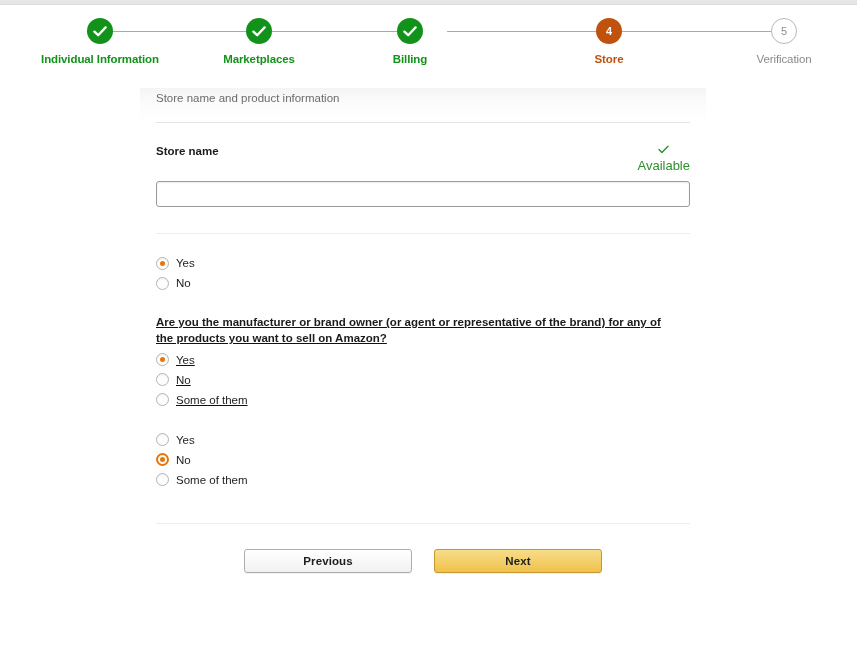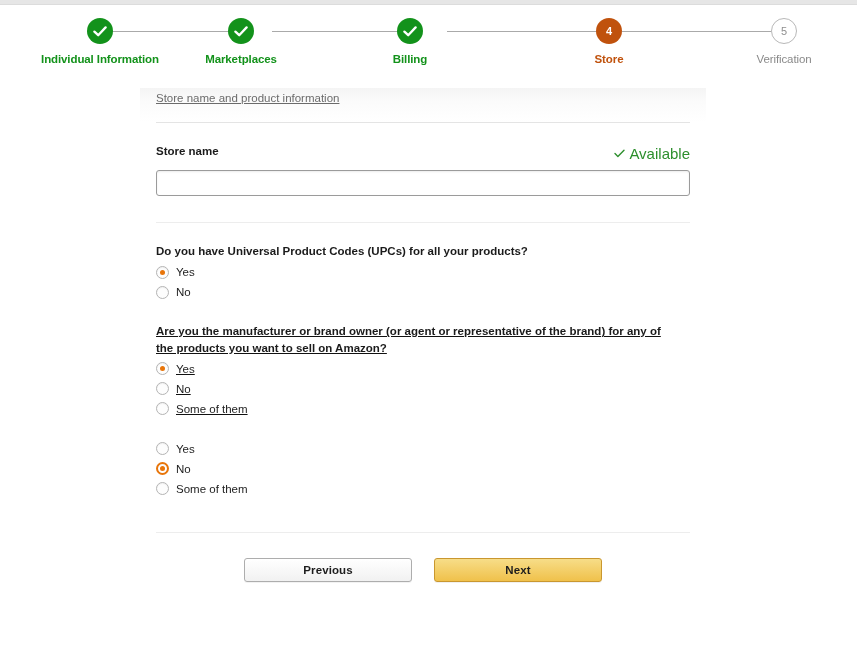--- a/index.html
+++ b/index.html
@@ -109,47 +109,47 @@
     font-size: 14.5px;
     font-weight: bold;
     color: #131313;
     padding-top: 25px;
     letter-spacing: -0.1px;
   }
   .card-subtitle {
     font-size: 11.5px;
     color: #6b6b6b;
     margin-top: 4px;
-    text-decoration: underline;
   }
   .hr {
     height: 1px;
     background: #e4e4e4;
     margin-top: 18px;
   }
 
   
   .field-row {
     display: flex;
     align-items: flex-start;
     justify-content: space-between;
     margin-top: 22px;
   }
   .field-label {
     font-size: 11.5px;
     font-weight: bold;
     color: #1b1b1b;
   }
   .availability {
-    font-size: 15px;
+    font-size: 13px;
     color: #2d8f2d;
     display: flex;
     align-items: center;
     gap: 4px;
     white-space: nowrap;
+    flex-direction: column;
   }
   .check-mini { display: block; }
 
   .text-input {
     display: block;
     width: 534px;
     height: 26px;
     margin-top: 8px;
     border: 1px solid #9b9b9b;
     border-radius: 3px;
@@ -273,21 +273,21 @@
     <div class="connector" style="left: 447px; width: 149px;"></div>
     <div class="connector" style="left: 622px; width: 149px;"></div>
     <div class="step" style="left: 86px; padding-left: 28px;">
       <div class="step-circle done">
         <svg width="14" height="11" viewBox="0 0 14 11">
           <path d="M1.4 5.6 L5.2 9.2 L12.6 1.4" fill="none" stroke="#ffffff" stroke-width="2.3" stroke-linecap="round" stroke-linejoin="round"></path>
         </svg>
       </div>
       <div class="step-label done">Individual Information</div>
     </div>
-    <div class="step" style="left: 241px;">
+    <div class="step" style="left: 259px;">
       <div class="step-circle done">
         <svg width="14" height="11" viewBox="0 0 14 11">
           <path d="M1.4 5.6 L5.2 9.2 L12.6 1.4" fill="none" stroke="#ffffff" stroke-width="2.3" stroke-linecap="round" stroke-linejoin="round"></path>
         </svg>
       </div>
       <div class="step-label done">Marketplaces</div>
     </div>
     <div class="step" style="left: 410px;">
       <div class="step-circle done">
         <svg width="14" height="11" viewBox="0 0 14 11">
@@ -325,21 +325,20 @@
       </span>
       <span>Available</span>
     </div>
   </div>
   <input class="text-input" type="text" value="" style="">
 
   <div class="hr2"></div>
 
   <div id="questions">
       <div class="question q1">
-        <div class="q-text">Do you have Universal Product Codes (UPCs) for all your products?</div>
         <div class="options">
           <div class="option">
             <span class="radio checked"></span>
             <span class="option-label">Yes</span>
           </div>
           <div class="option">
             <span class="radio"></span>
             <span class="option-label">No</span>
           </div>
         </div>

